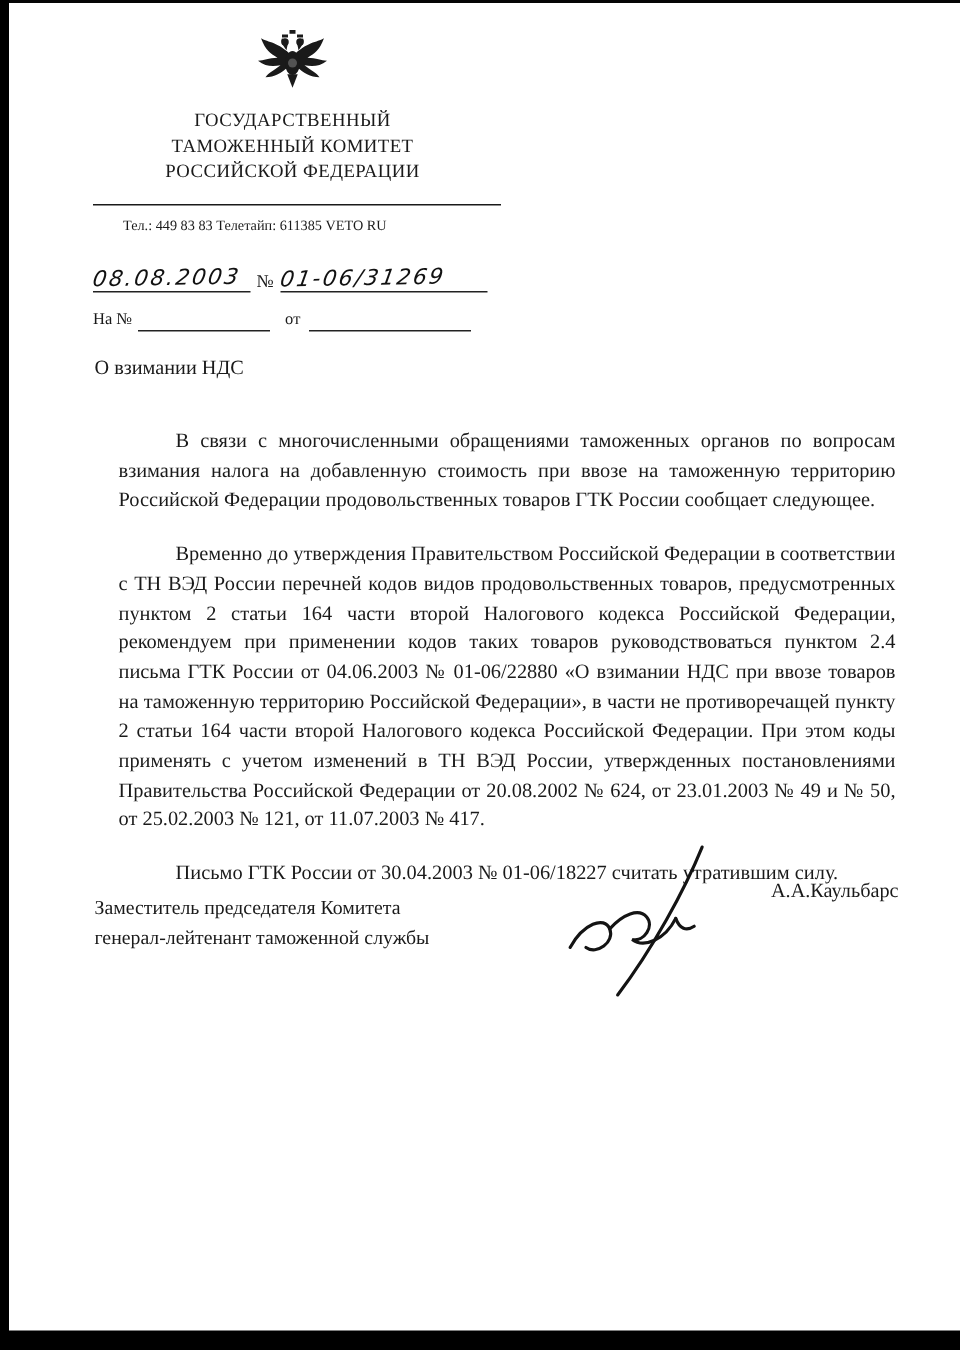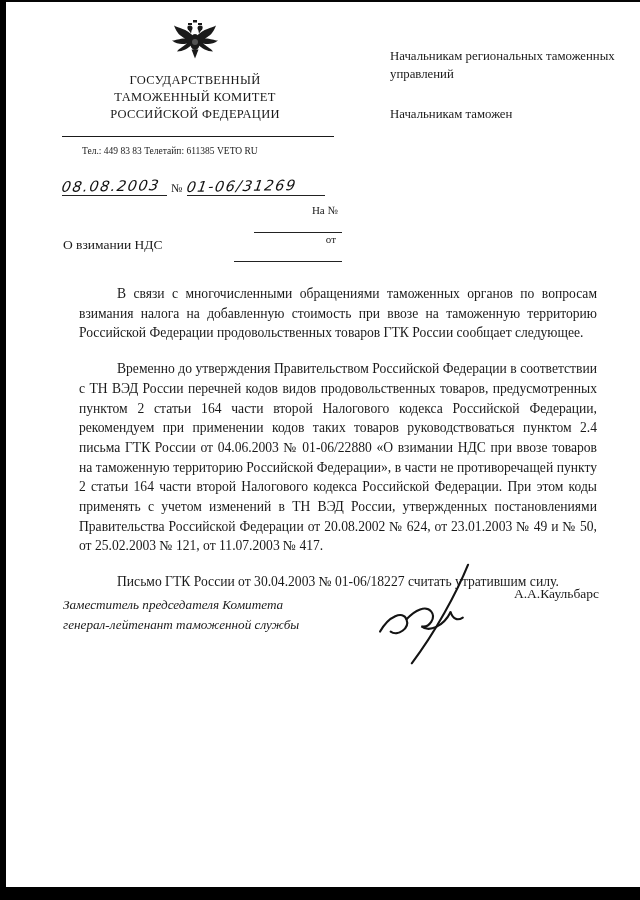--- a/index.html
+++ b/index.html
@@ -30,40 +30,40 @@
   .doc-num-row{position:absolute;left:62px;top:178px;width:280px;display:flex;align-items:flex-end;font-size:12px;}
   .fill-line{display:inline-block;border-bottom:1px solid #222;min-height:16px;}
   .fill-date{width:105px;}
   .fill-num{width:138px;}
   .no-sign{margin:0 5px 0 4px;font-size:12px;}
   .handwritten{
     display:inline-block;font-family:"DejaVu Sans",sans-serif;font-style:italic;
     font-size:14.5px;letter-spacing:1.5px;transform:skewX(-10deg) rotate(-1deg);
     white-space:nowrap;color:#111;
   }
-  .ref-row{position:absolute;left:62px;top:204px;width:280px;display:flex;align-items:flex-end;font-size:11px;flex-direction:column;}
+  .ref-row{position:absolute;left:62px;top:204px;width:280px;display:flex;align-items:center;font-size:11px;}
   .ref-row .lbl{margin-right:4px;}
   .blank1{width:88px;}
   .blank2{width:108px;}
   .ref-row .ot{margin:0 6px 0 10px;}
 
   
   .recipients{position:absolute;left:390px;top:48px;width:225px;font-size:12.8px;line-height:1.4;}
   .recipient-2{margin-top:22px;}
 
   
   .subject{position:absolute;left:63px;top:237px;font-size:13.5px;}
   .body-text{
     position:absolute;left:63px;top:268px;width:550px;
     font-size:13.6px;line-height:1.45;text-align:justify;
   }
   .body-text p{margin:16px;text-indent:38px;}
 
   
-  .sig-position{position:absolute;left:63px;top:595px;font-size:13.2px;line-height:1.5;font-style:italic;}
+  .sig-position{position:absolute;left:63px;top:595px;font-size:13.2px;line-height:1.5;}
   .sig-name{position:absolute;left:514px;top:586px;font-size:13.5px;}
   .sig-script{position:absolute;left:366px;top:555px;width:132px;height:118px;}
   .sig-script svg{width:132px;height:118px;}
 </style>
 </head>
 <body>
 
 <div class="page">
 
   <div class="scan-top"></div>
@@ -109,24 +109,20 @@
     <span class="fill-line fill-num"><span class="handwritten">01-06/31269</span></span>
   </div>
 
   <div class="ref-row">
     <span class="lbl">На №</span>
     <span class="fill-line blank1"></span>
     <span class="lbl ot">от</span>
     <span class="fill-line blank2"></span>
   </div>
 
-  <div class="recipients">
-    <div class="recipient-1">Начальникам региональных таможенных управлений</div>
-    <div class="recipient-2">Начальникам таможен</div>
-  </div>
 
   <div class="subject">О взимании НДС</div>
 
   <div class="body-text">
     <p>В связи с многочисленными обращениями таможенных органов по вопросам взимания налога на добавленную стоимость при ввозе на таможенную территорию Российской Федерации продовольственных товаров ГТК России сообщает следующее.</p>
     <p>Временно до утверждения Правительством Российской Федерации в соответствии с ТН ВЭД России перечней кодов видов продовольственных товаров, предусмотренных пунктом 2 статьи 164 части второй Налогового кодекса Российской Федерации, рекомендуем при применении кодов таких товаров руководствоваться пунктом 2.4 письма ГТК России от 04.06.2003 № 01-06/22880 «О взимании НДС при ввозе товаров на таможенную территорию Российской Федерации», в части не противоречащей  пункту 2 статьи 164 части второй Налогового кодекса Российской Федерации. При этом коды применять с учетом изменений в ТН ВЭД России, утвержденных постановлениями Правительства Российской Федерации от 20.08.2002 № 624, от 23.01.2003 № 49 и № 50, от 25.02.2003 № 121, от 11.07.2003 № 417.</p>
     <p>Письмо ГТК России от 30.04.2003 № 01-06/18227 считать утратившим силу.</p>
   </div>
 
   <div class="sig-position">

